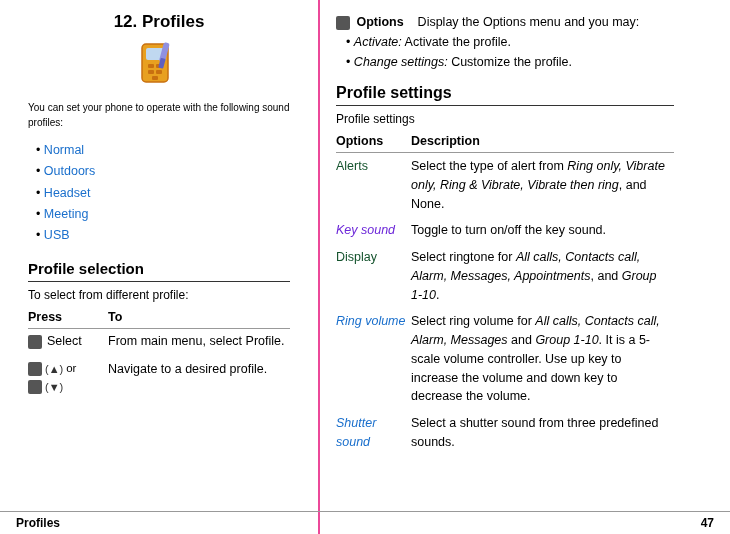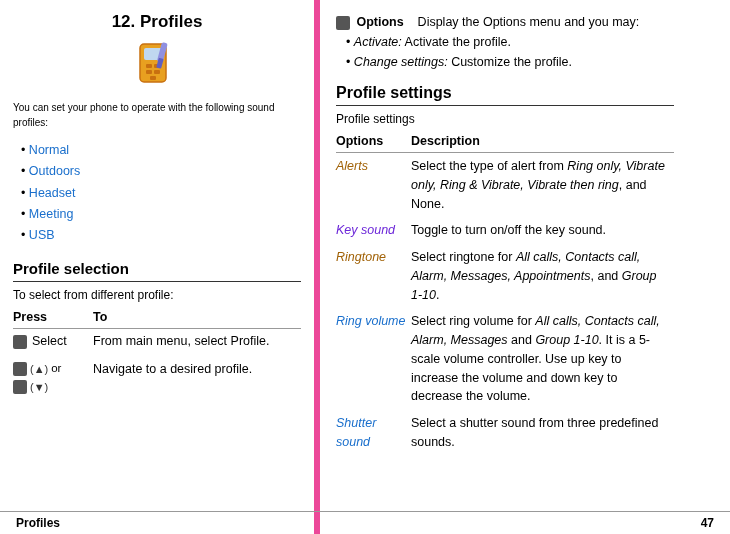--- a/index.html
+++ b/index.html
@@ -15,22 +15,22 @@
     .page {
       display: flex;
       flex-direction: row;
       width: 730px;
       height: 534px;
       position: relative;
     }
     
     .left-col {
       width: 320px;
-      padding: 12px 13px;
-      border-right: 6px solid #ec4899;
+      padding: 12px 28px;
+      border-right: 2px solid #ec4899;
     }
     
     .right-col {
       width: 370px;
       padding: 12px 16px;
     }
     
     .footer {
       position: absolute;
       bottom: 0;
@@ -137,22 +137,21 @@
       padding: 4px 6px 4px 0;
       border-bottom: 1px solid #999;
     }
     .settings-table td {
       vertical-align: top;
       padding: 4px 4px 4px 0;
       line-height: 1.5;
     }
     .settings-table td:first-child {
       width: 75px;
-      color: #a16207;
-      font-style: italic;
+      color: #14532d;
     }
     .settings-table tr {
       border-bottom: none;
     }
     .nav-keys {
       display: flex;
       flex-direction: column;
       font-size: 11.5px;
       gap: 1px;
     }
@@ -276,21 +275,21 @@
             <span>Select the type of alert from </span><span class="blue-link" style="font-style:italic;">Ring only, Vibrate only, Ring &amp; Vibrate, Vibrate then ring</span><span>, and None.</span>
           </td>
         </tr>
 
         <tr>
           <td style="color:#6d28d9;font-style:italic;">Key sound</td>
           <td>Toggle to turn on/off the key sound.</td>
         </tr>
 
         <tr>
-          <td>Ringtone</td>
+          <td>Display</td>
           <td>
             <span>Select ringtone for </span><span class="blue-link" style="font-style:italic;">All calls, Contacts call, Alarm, Messages, Appointments</span><span>, and </span><span class="blue-link" style="font-style:italic;">Group 1-10</span><span>.</span>
           </td>
         </tr>
 
         <tr>
           <td style="color:#1a6fcc;font-style:italic;">Ring volume</td>
           <td>
             Select ring volume for <span class="blue-link" style="font-style:italic;">All calls, Contacts call, Alarm, Messages</span> and <span class="blue-link" style="font-style:italic;">Group 1-10</span>. It is a 5-scale volume controller. Use up key to increase the volume and down key to decrease the volume.
           </td>

